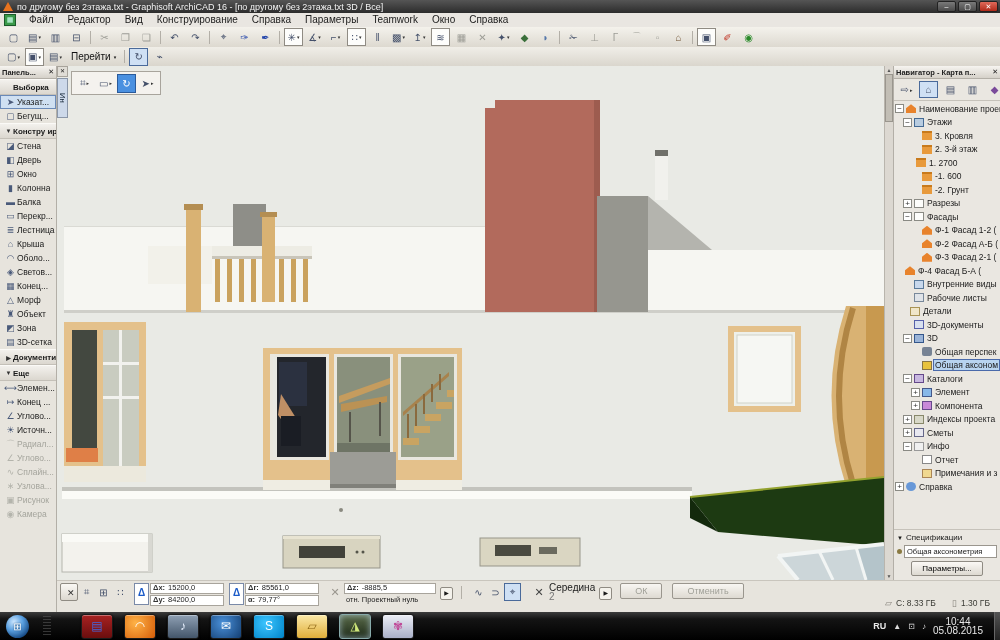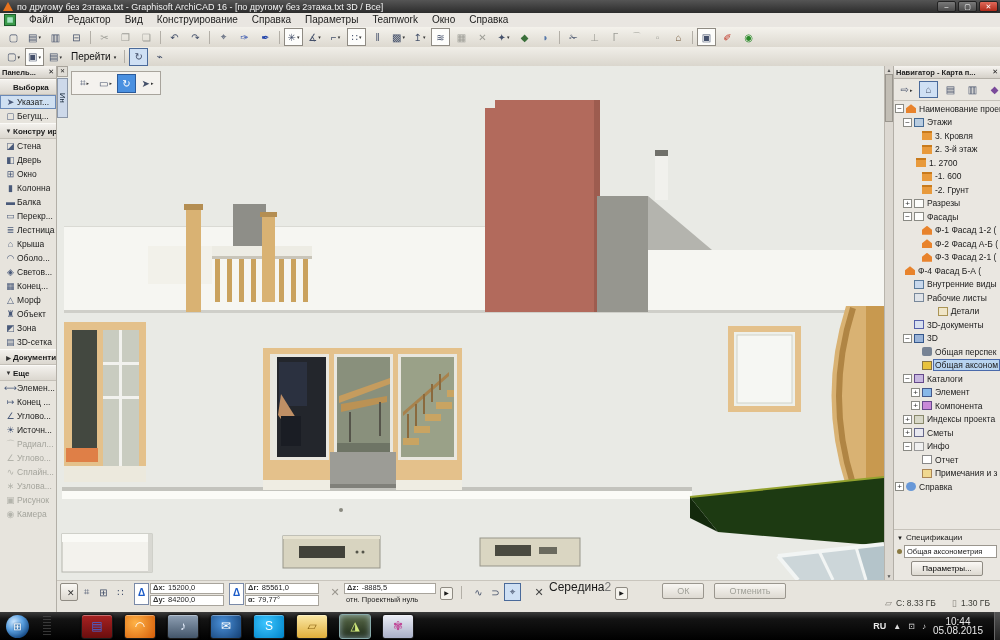--- a/index.html
+++ b/index.html
@@ -115,21 +115,21 @@
   .dtog{width:13px;height:20px;border:1px solid #7a8aa8;background:#fff;color:#1a5ac8;font-weight:bold;
     font-size:10px;line-height:18px;text-align:center;margin-left:5px}
   .fstack{display:flex;flex-direction:column;gap:1px;margin-left:1px}
   .frow{display:flex;background:#fff;border:1px solid #a8a49c;height:9px;font-size:7.5px;line-height:8px;padding:0 2px;width:68px}
   .frow .lab{color:#333;margin-right:3px;font-weight:bold}
   .frow .val{flex:1}
   .reltext{font-size:7.5px;line-height:9px;color:#222;padding-left:2px;white-space:nowrap}
   .xgray{width:16px;height:18px;font-size:11px;color:#9a968e;text-align:center;line-height:18px;margin-left:8px}
   .smallarr{width:11px;height:11px;border:1px solid #8f8b83;background:#f4f2ec;font-size:6px;line-height:10px;
     text-align:center;margin:4px 0 0 4px;border-radius:2px}
-  .snapstack{display:flex;font-size:12px;line-height:9px;margin-left:2px}
+  .snapstack{display:flex;flex-direction:column;font-size:10px;line-height:9px;margin-left:2px}
   .snapstack .c{color:#777}
   .pbtn{border:1px solid #9a968e;background:linear-gradient(#f8f6f2,#dedad2);color:#a0a098;
     padding:2px 14px;font-size:9px;border-radius:2px;margin-left:10px;font-family:"Liberation Sans",sans-serif}
   #statusline{position:absolute;right:10px;bottom:4px;font-size:8.5px;color:#3a3a34;display:flex;align-items:center;gap:4px}
   #statusline .sic{color:#86827a;font-size:9px}
   
   #taskbar{position:absolute;left:0;top:612px;width:1000px;height:28px;
     background:linear-gradient(#3c3c3c,#141414 25%,#000);display:flex;align-items:center}
   #startorb{width:23px;height:23px;border-radius:50%;margin-left:6px;flex:none;
     background:radial-gradient(circle at 35% 30%,#cfe8ff 0%,#5aa0e0 40%,#1a4f8a 75%,#0a2a4a 100%);
@@ -719,21 +719,21 @@
       <div class="trow" style="padding-left: 9px;">
         <span class="toggle"></span>
         <span class="g tic ic-int"></span>
         <span class="tlbl">Внутренние виды</span>
       </div>
       <div class="trow" style="padding-left: 9px;">
         <span class="toggle"></span>
         <span class="g tic ic-ws"></span>
         <span class="tlbl">Рабочие листы</span>
       </div>
-      <div class="trow" style="padding-left: 13px; justify-content: center;">
+      <div class="trow" style="padding-left: 5px;">
         <span class="toggle"></span>
         <span class="g tic ic-detail"></span>
         <span class="tlbl">Детали</span>
       </div>
       <div class="trow" style="padding-left: 9px;">
         <span class="toggle"></span>
         <span class="g tic ic-3ddoc"></span>
         <span class="tlbl">3D-документы</span>
       </div>
       <div class="trow" style="padding-left: 9px;">
@@ -850,21 +850,21 @@
     <span class="sep" style="margin:3px 8px 0"></span>
     <span class="flat">∿</span>
     <span class="flat">⊃</span>
     <span class="flat pressed">⌖</span>
     <span class="xgray" style="margin-left:10px;color:#444">✕</span>
     <span class="snapstack">
       <span>Середина</span>
       <span class="c">2</span>
     </span>
     <span class="smallarr">▶</span>
-    <button class="pbtn" style="margin-left:34px">ОК</button>
+    <button class="pbtn" style="margin-left:8px">ОК</button>
     <button class="pbtn">Отменить</button>
   </div>
   <div id="statusline">
     <span class="sic">▱</span>
     <span>C: 8.33 ГБ</span>
     <span class="sic" style="margin-left:12px">▯</span>
     <span>1.30 ГБ</span>
   </div>
 </div>
 

